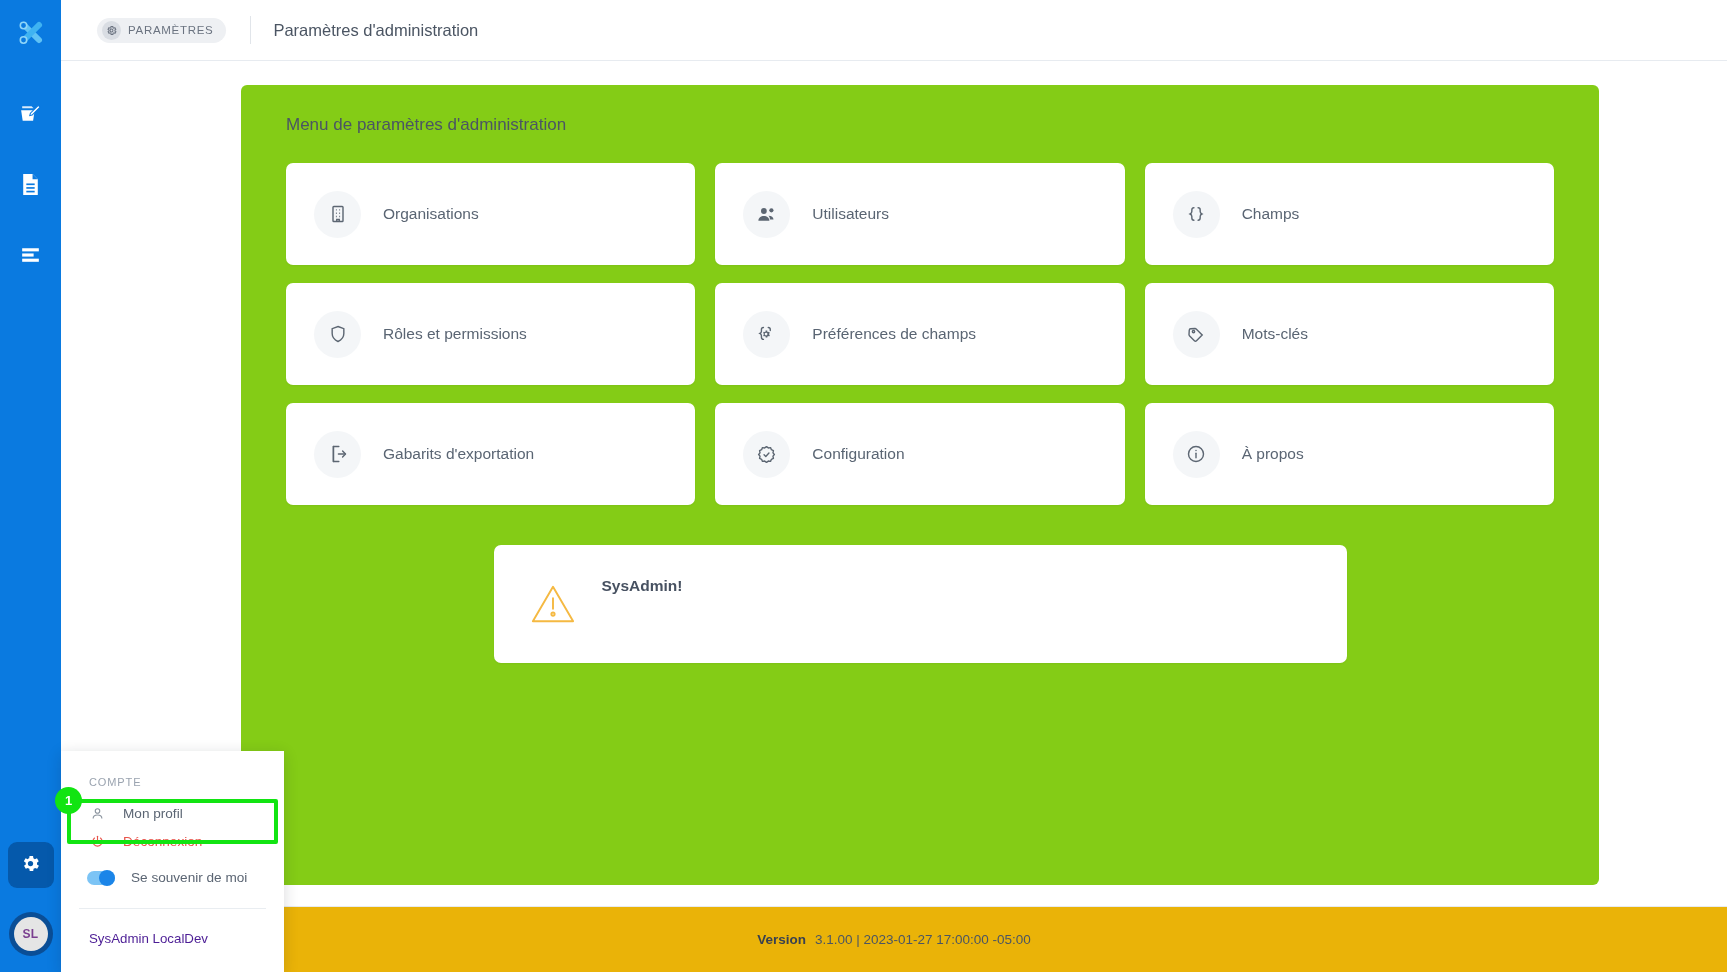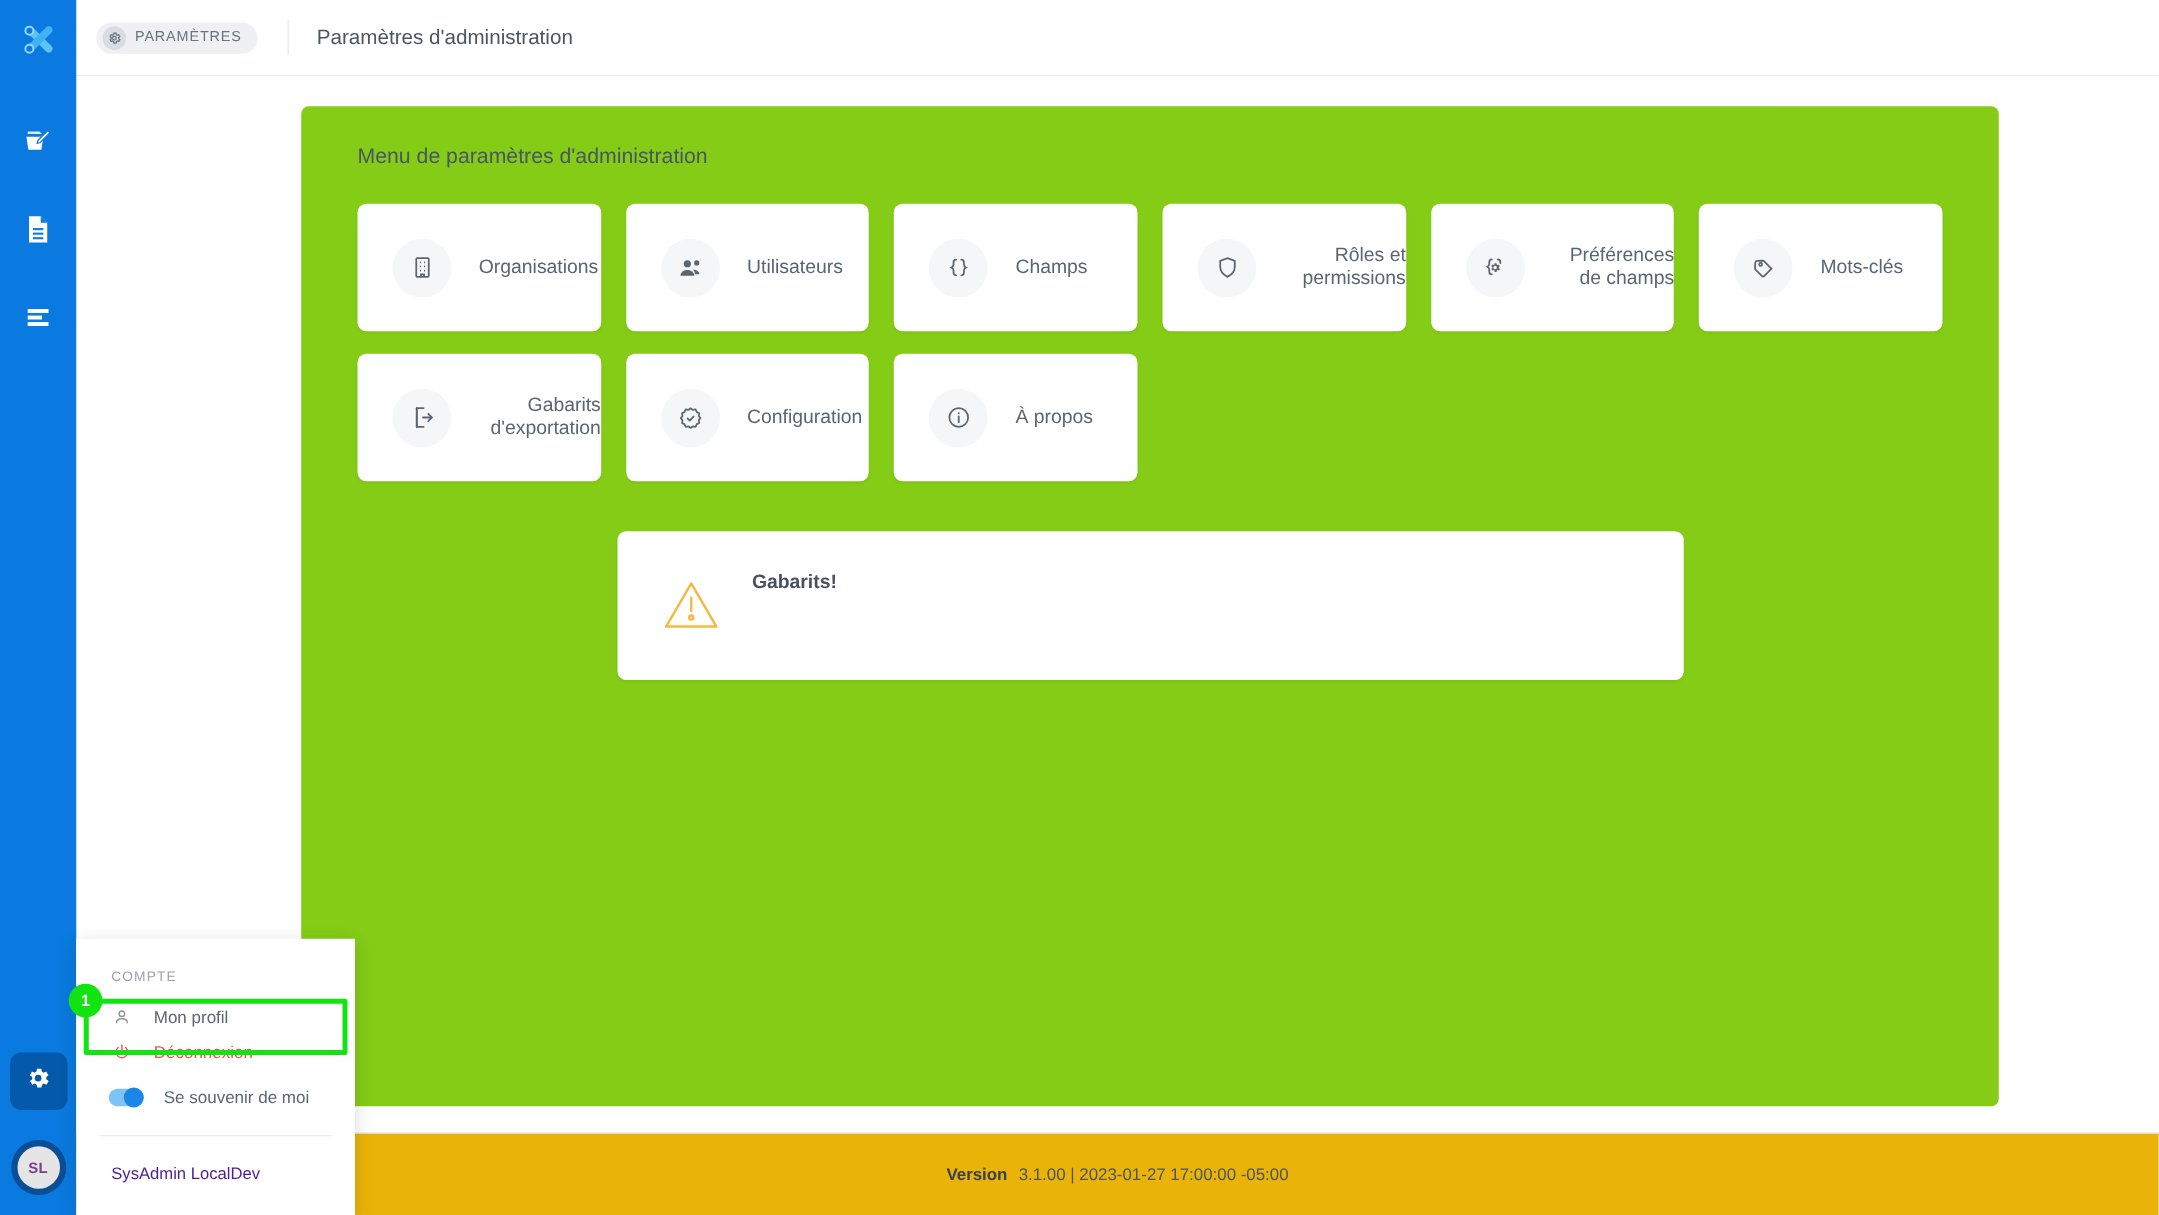--- a/index.html
+++ b/index.html
@@ -55,21 +55,21 @@
     letter-spacing: .3px;
   }
 
   
   .col { flex: 1; display: flex; flex-direction: column; min-width: 0; background:#fff; }
 
   .topbar {
     height: 61px; flex: 0 0 61px;
     border-bottom: 1px solid #e7ebf0;
     display: flex; align-items: center;
-    padding-left: 16px;
+    padding-left: 36px;
     background: #fff;
   }
   .chip {
     height: 25px; border-radius: 13px;
     background: #eef0f3; color: #6b7380;
     display: inline-flex; align-items: center; gap: 7px;
     padding: 0 13px 0 5px;
     font-size: 11.5px; letter-spacing: .7px;
     cursor: pointer;
   }
@@ -88,23 +88,22 @@
   }
   .panel {
     background: #84cc16; border-radius: 6px;
     padding: 30px 45px 38px 45px;
     height: 800px;
   }
   .panel-title { font-size: 17px; color: #4b5563; margin-bottom: 28px; font-weight: 400; }
 
   .grid {
     display: grid;
-    grid-template-columns: repeat(6, 1fr);
+    grid-template-columns: repeat(3, 1fr);
     gap: 18px 20px;
-    text-align: right;
   }
   .card {
     background: #fff; border-radius: 7px;
     height: 102px;
     display: flex; align-items: center;
     padding-left: 28px; gap: 22px;
     box-shadow: 0 1px 2px rgba(16,24,40,.05);
     cursor: pointer;
   }
   .card-ico {
@@ -382,21 +381,21 @@
 
         <div class="notice">
           <span class="notice-ico">
             <svg width="46" height="46" viewBox="0 0 48 48" fill="none" stroke="#f5b942" stroke-width="2" stroke-linejoin="round">
               <path d="M24 6L45 42H3z"></path>
               <path d="M24 18v11" stroke-linecap="round"></path>
               <circle cx="24" cy="34.5" r="1.7"></circle>
             </svg>
           </span>
           <div>
-            <div class="notice-title">Gabarits!</div>
+            <div class="notice-title">SysAdmin!</div>
           </div>
         </div>
       </div>
     </div>
 
     <div class="footer">
       <b>Version</b>
       <span>3.1.00 | 2023-01-27 17:00:00 -05:00</span>
     </div>
   </div>

